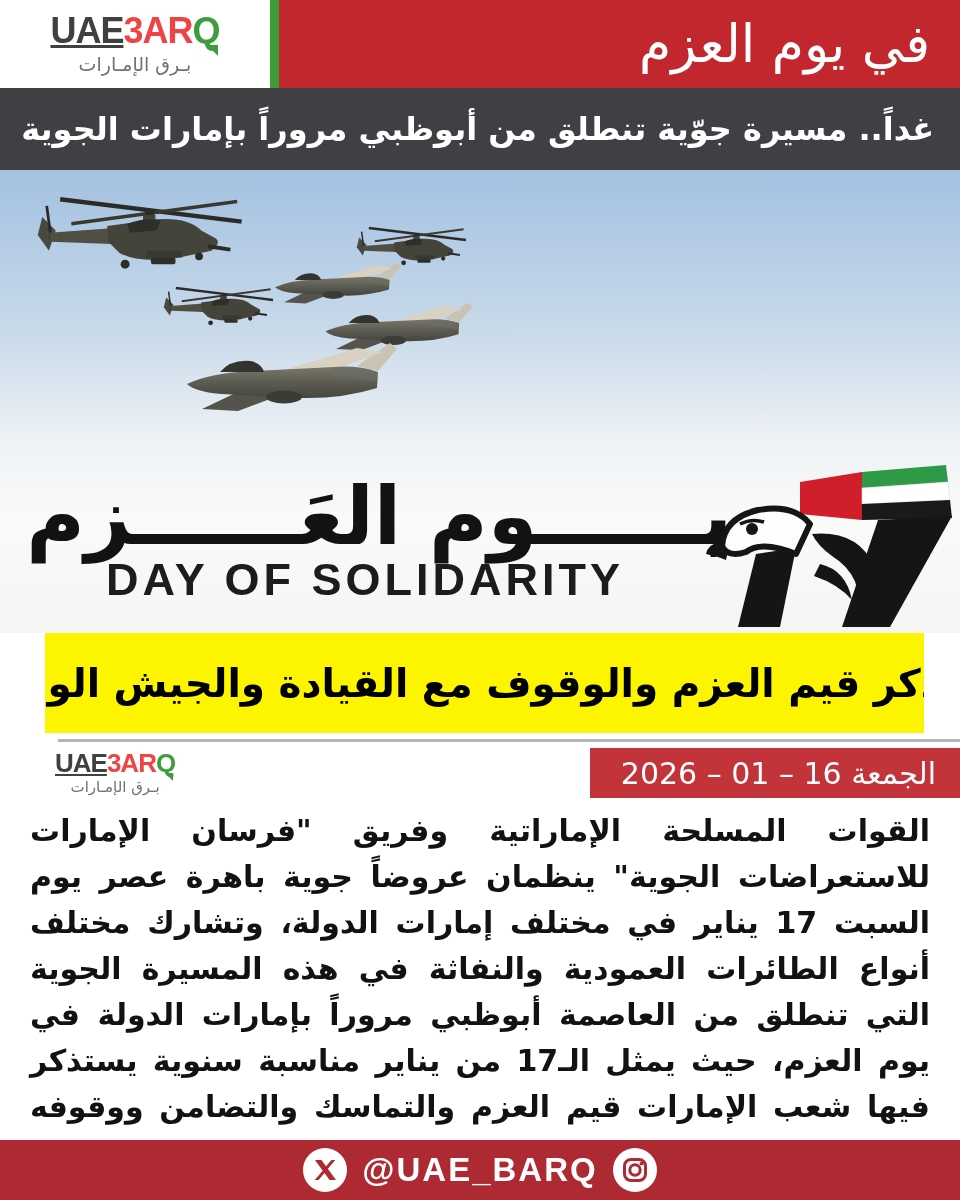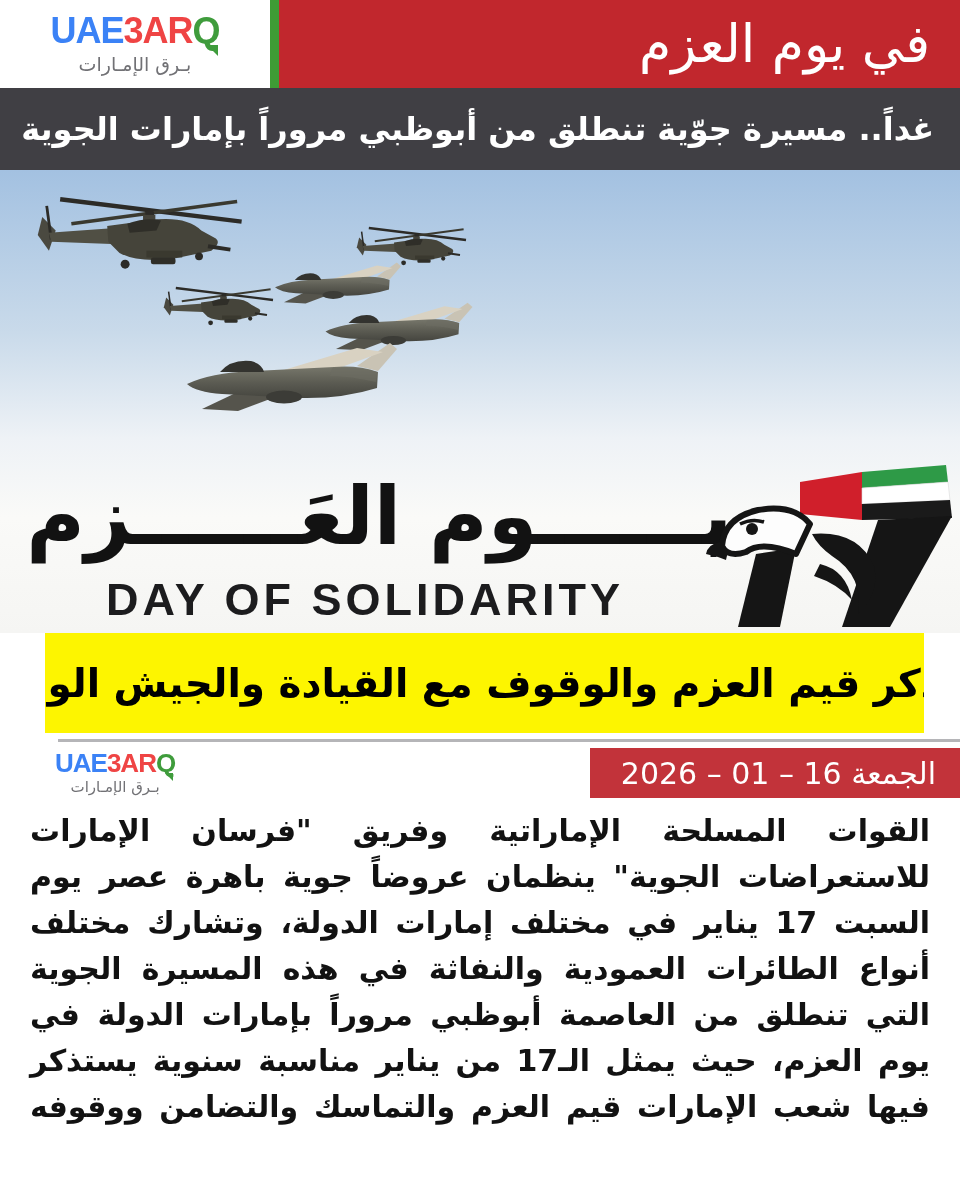--- a/index.html
+++ b/index.html
@@ -6,21 +6,21 @@
   html,body { width:960px; height:1200px; overflow:hidden; background:#fff;
               font-family:"DejaVu Sans", sans-serif; }
   .page { width:960px; height:1200px; position:relative; background:#fff; }
 
   
   .top { display:flex; height:88px; }
   .logo-box { width:270px; background:#fff; display:flex; flex-direction:column;
               align-items:center; justify-content:center; }
   .wordmark { font-family:"Liberation Sans", sans-serif; font-weight:bold;
               font-size:36px; letter-spacing:-1px; line-height:1; display:flex; align-items:flex-start; }
-  .wm-gray { color:#3b82f6; }
+  .wm-gray { color:#404040;text-decoration:underline; }
   .wm-red  { color:#ef4444; }
   .wm-green{ color:#3f9c3c; position:relative; }
   .wm-tail { position:absolute; right:2px; bottom:-7px; width:0; height:0;
              border-left:11px solid transparent; border-top:11px solid #3f9c3c; }
   .tagline { color:#717175; font-size:19px; margin-top:4px; letter-spacing:1px; direction:rtl; }
   .green-strip { width:9px; background:#3e9c35; }
   .title-area { flex:1; background:#c1272d; display:flex; align-items:center;
                 justify-content:flex-end; padding-right:30px; }
   .title-area h1 { color:#fff; font-size:52px; font-weight:normal; direction:rtl; white-space:nowrap; }
 
@@ -28,21 +28,21 @@
   .subtitle-bar { height:82px; background:#403f44; display:flex; align-items:center;
                   justify-content:flex-end; padding:0 26px; overflow:hidden; }
   .subtitle-bar h2 { color:#fff; font-size:32px; font-weight:bold; direction:rtl; white-space:nowrap; }
 
   
   .hero { position:relative; height:463px; background:#f5f5f3; overflow:visible; }
   .hero-photo { position:absolute; left:0; top:0; }
   .calligraphy { position:absolute; left:27px; top:292px; width:705px; height:110px;
                  font-size:80px; font-weight:bold; color:#121212; direction:rtl;
                  text-align:center; line-height:110px; white-space:nowrap; overflow:hidden; }
-  .solidarity { position:absolute; left:40px; top:404px; width:650px; text-align:center;
+  .solidarity { position:absolute; left:40px; top:384px; width:650px; text-align:center;
                 font-size:45px; font-weight:bold; letter-spacing:4px; color:#1c1c1e;
                 font-family:"Liberation Sans", sans-serif; white-space:nowrap; }
   .falcon { position:absolute; right:8px; top:292px; }
   .sr-only { position:absolute; width:1px; height:1px; overflow:hidden; clip:rect(0 0 0 0); }
 
   
   .highlight-bar { height:100px; margin:0 36px 0 45px; background:#fdf500;
                    display:flex; align-items:center; justify-content:center; overflow:hidden;
                    position:relative; z-index:2; }
   .highlight-bar span { font-size:39px; font-weight:bold; color:#000; direction:rtl; white-space:nowrap; }
@@ -193,14 +193,27 @@
     </div>
     <div class="date-bar">الجمعة 16 – 01 – 2026</div>
   </div>
 
   <article class="article">
     <p>القوات المسلحة الإماراتية وفريق "فرسان الإمارات للاستعراضات الجوية" ينظمان عروضاً جوية باهرة عصر يوم السبت 17 يناير في مختلف إمارات الدولة، وتشارك مختلف أنواع الطائرات العمودية والنفاثة في هذه المسيرة الجوية التي تنطلق من العاصمة أبوظبي مروراً بإمارات الدولة في يوم العزم، حيث يمثل الـ17 من يناير مناسبة سنوية يستذكر فيها شعب الإمارات قيم العزم والتماسك والتضامن ووقوفه الكامل مع قيادته وجيشه الوطني، ويحتفي بها بمشاعر الوحدة والولاء والتضامن والصمود.</p>
   </article>
 
   <div class="gap"></div>
 
+  <footer class="footer">
+    <svg width="46" height="46" viewBox="0 0 46 46">
+      <circle cx="23" cy="23" r="22" fill="#ffffff"></circle>
+      <path d="M13 13 h6.5 l4.5 6.2 L29.5 13 h3.8 l-7.5 8.8 L34 33 h-6.5 l-5-6.9 -6 6.9 h-3.8 l8-9.3 Z" fill="#ad2a32"></path>
+    </svg>
+    <span class="handle">@UAE_BARQ</span>
+    <svg width="46" height="46" viewBox="0 0 46 46">
+      <circle cx="23" cy="23" r="22" fill="#ffffff"></circle>
+      <rect x="12.5" y="12.5" width="21" height="21" rx="6.5" fill="none" stroke="#ad2a32" stroke-width="3"></rect>
+      <circle cx="23" cy="23" r="5.2" fill="none" stroke="#ad2a32" stroke-width="3"></circle>
+      <circle cx="29.6" cy="16.4" r="2" fill="#ad2a32"></circle>
+    </svg>
+  </footer>
 
 </div>
 
 </body></html>

